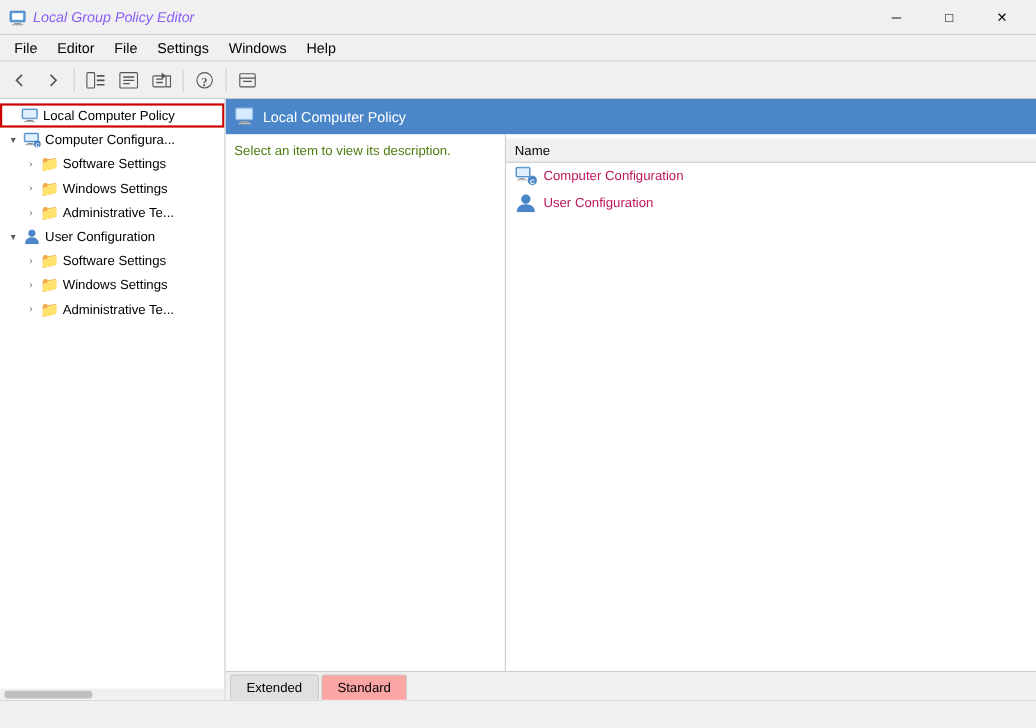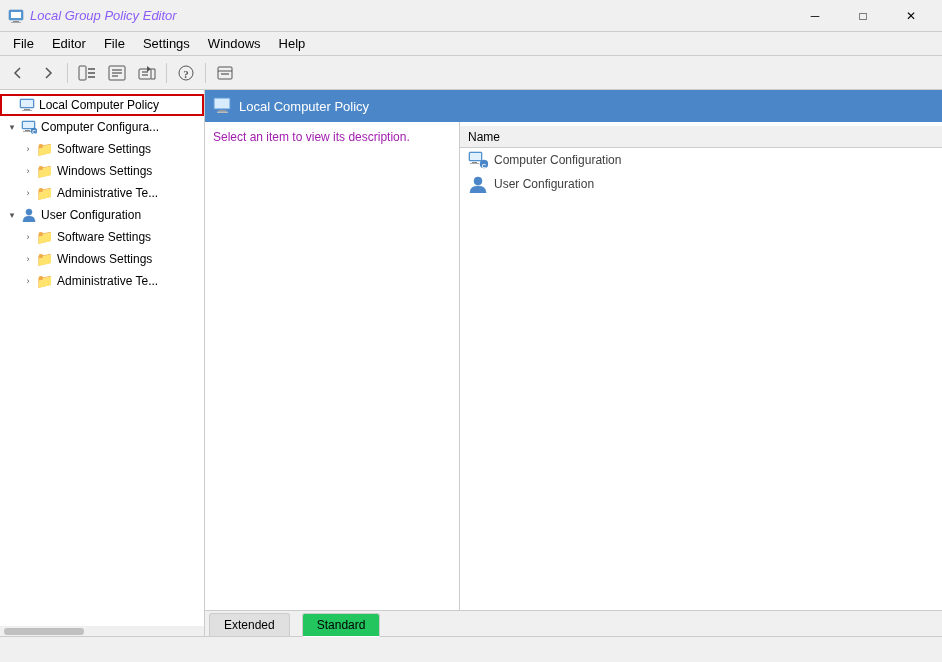--- a/index.html
+++ b/index.html
@@ -200,21 +200,21 @@
     .right-content {
       flex: 1;
       display: flex;
     }
 
     .description-pane {
       width: 255px;
       padding: 8px;
       border-right: 1px solid #ccc;
       font-size: 12px;
-      color: #a21caf;
+      color: #4d7c0f;
     }
 
     .list-pane {
       flex: 1;
       padding: 4px 0;
     }
 
     .list-header {
       display: flex;
       align-items: center;
@@ -241,44 +241,44 @@
       width: 20px;
       height: 20px;
       display: flex;
       align-items: center;
       justify-content: center;
       margin-right: 6px;
       font-size: 15px;
     }
     .list-item-label {
       font-size: 12px;
-      color: #404040;
+      color: #be185d;
     }
 
     
     .bottom-tabs {
       height: 26px;
       display: flex;
       align-items: flex-end;
       border-top: 1px solid #ccc;
       background: #f0f0f0;
       padding: 0 4px;
     }
     .tab {
       padding: 4px 14px;
       font-size: 12px;
       border: 1px solid #ccc;
       border-bottom: none;
       background: #e0e0e0;
       cursor: pointer;
-      margin-right: 12px;
+      margin-right: 2px;
       border-radius: 3px 3px 0 0;
     }
     .tab.active {
-      background: #22c55e;
+      background: #fca5a5;
       border-bottom: 1px solid #fff;
       margin-bottom: -1px;
     }
 
     
     .status-bar {
       height: 26px;
       background: #f0f0f0;
       border-top: 1px solid #ccc;
       display: flex;

